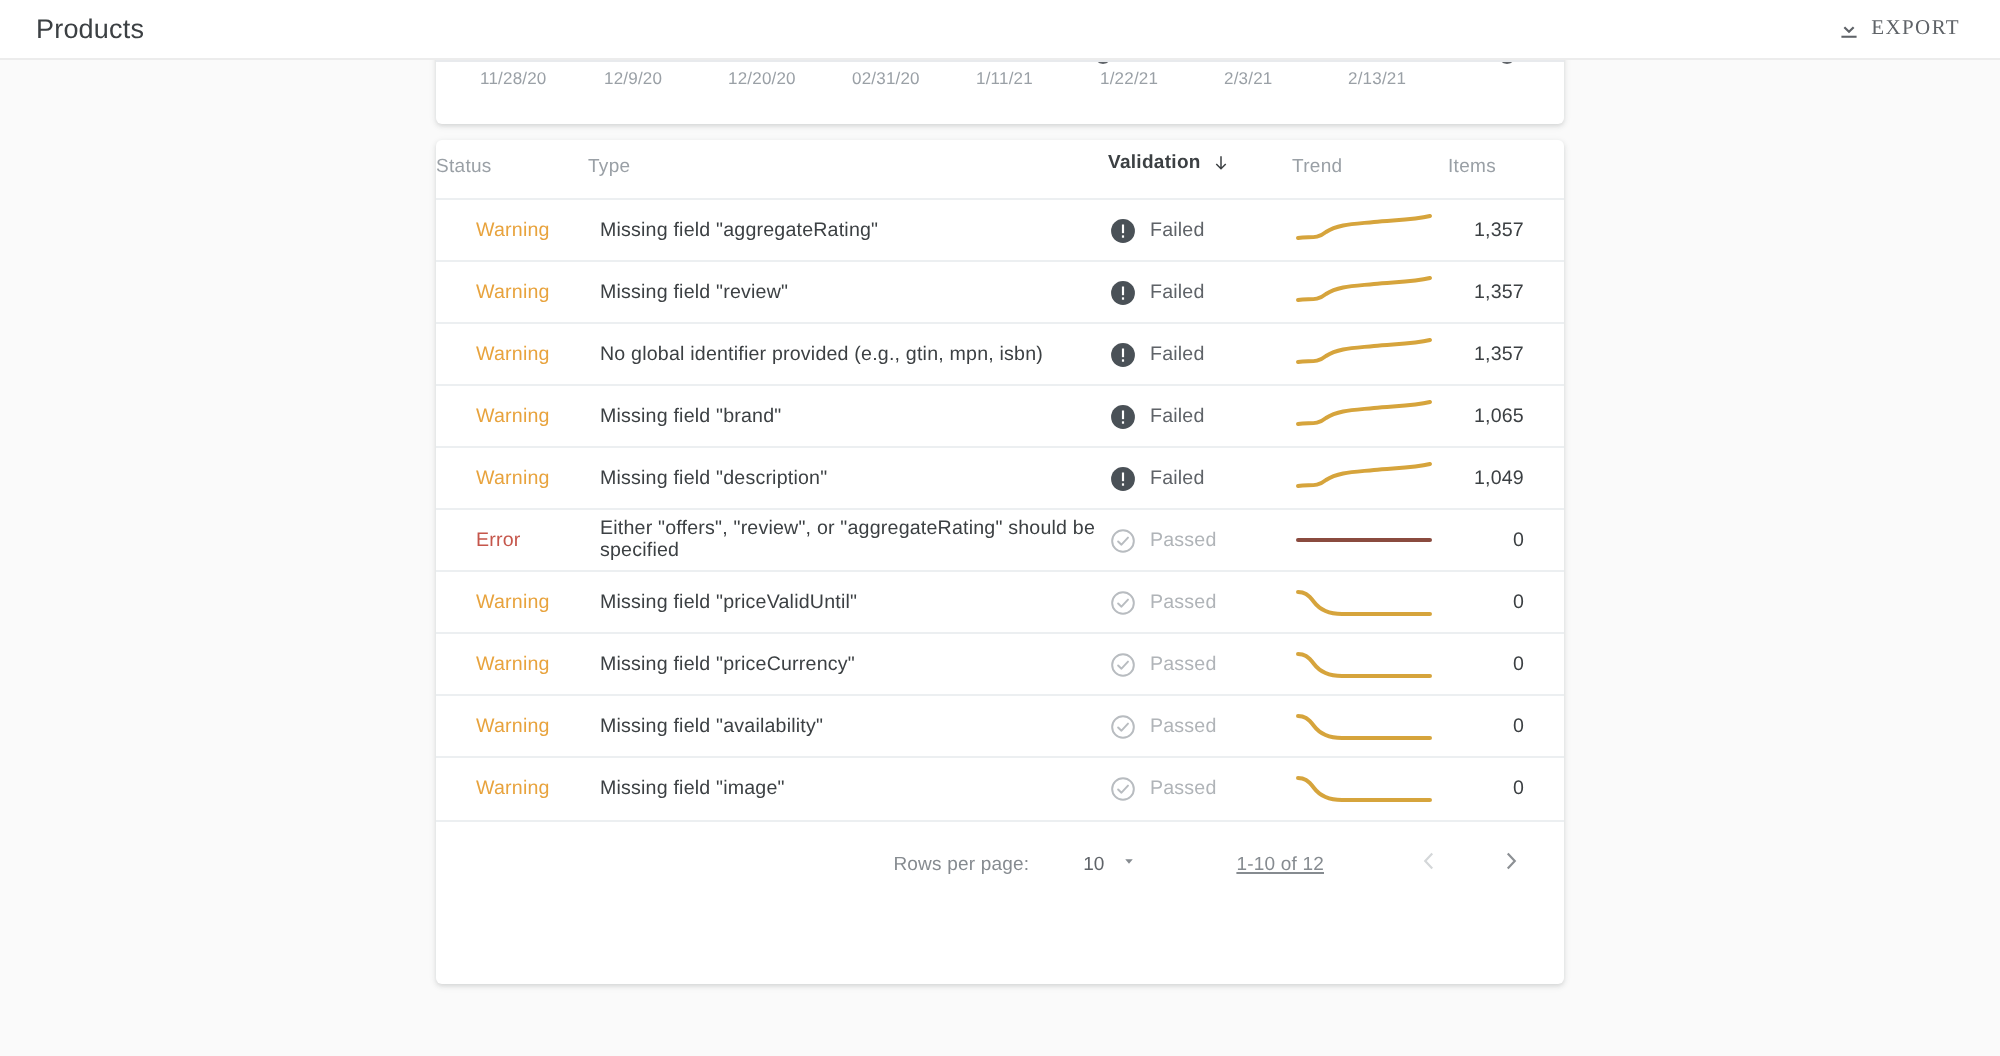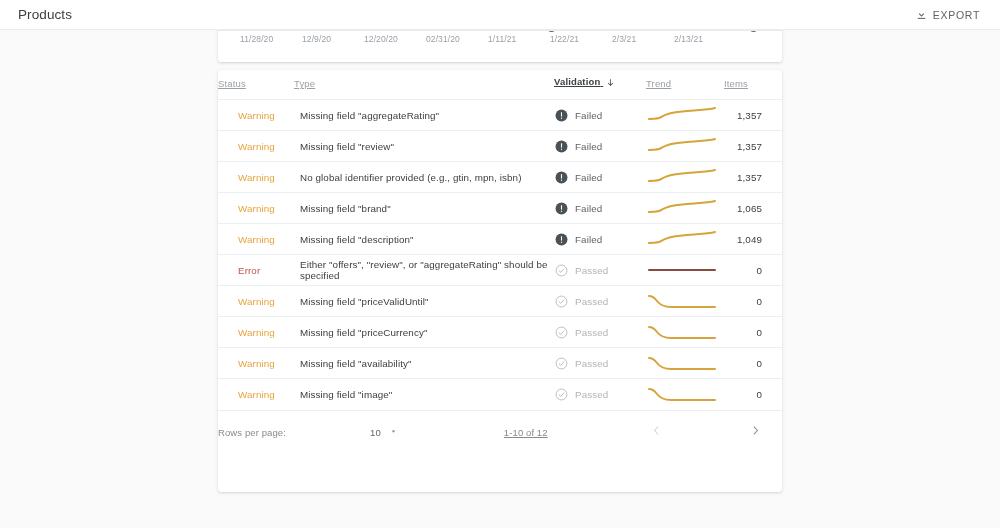--- a/index.html
+++ b/index.html
@@ -34,20 +34,21 @@
     margin-right: 14px;
     padding: 3px 6px;
     background: transparent; border: none;
     cursor: pointer;
     color: #5f6368;
   }
   .export-label {
     font-size: 10.5px;
     letter-spacing: .7px;
     color: #5f6368;
+    font-family: Liberation Serif, serif;
   }
   .dl-icon { display: block; width: 13px; height: 13px; }
 
   
   .chart-card {
     position: absolute;
     left: 218px; top: -40px;
     width: 564px; height: 102px;
     background: #ffffff;
     border-radius: 3px;
@@ -115,21 +116,20 @@
     border-collapse: collapse;
   }
   table.details th {
     font-weight: 400;
     font-size: 9.5px;
     color: #9aa0a6;
     text-align: left;
     padding: 6px 0 10px 0;
     letter-spacing: .15px;
     vertical-align: bottom;
-    text-decoration: underline;
   }
   table.details th.sorted {
     color: #3c4043;
     font-weight: 700;
     margin-left: 33px;
   }
   table.details td {
     border-top: 1px solid #eceff1;
     height: 31px;
     font-size: 9.8px;
@@ -149,21 +149,21 @@
   .val-cell { display: flex; align-items: center; gap: 7px; }
   .val-text-failed { color: #5f6368; }
   .val-text-passed { color: #b0b4b8; }
   .icon-failed, .icon-passed { flex: 0 0 auto; display: block; }
 
   .spark { display: block; }
 
   
   .table-footer {
     height: 44px;
-    display: flex; align-items: center; justify-content: space-between;
+    display: flex; align-items: center; justify-content: flex-end;
     gap: 15px;
     padding-right: 14px;
     border-top: 1px solid #eceff1;
     font-size: 9.5px;
     color: #868b90;
   }
   .rpp-label { margin-right: 10px; letter-spacing: .1px; }
   .rpp-select {
     display: flex; align-items: center; gap: 8px;
     cursor: pointer; padding: 2px 2px;

